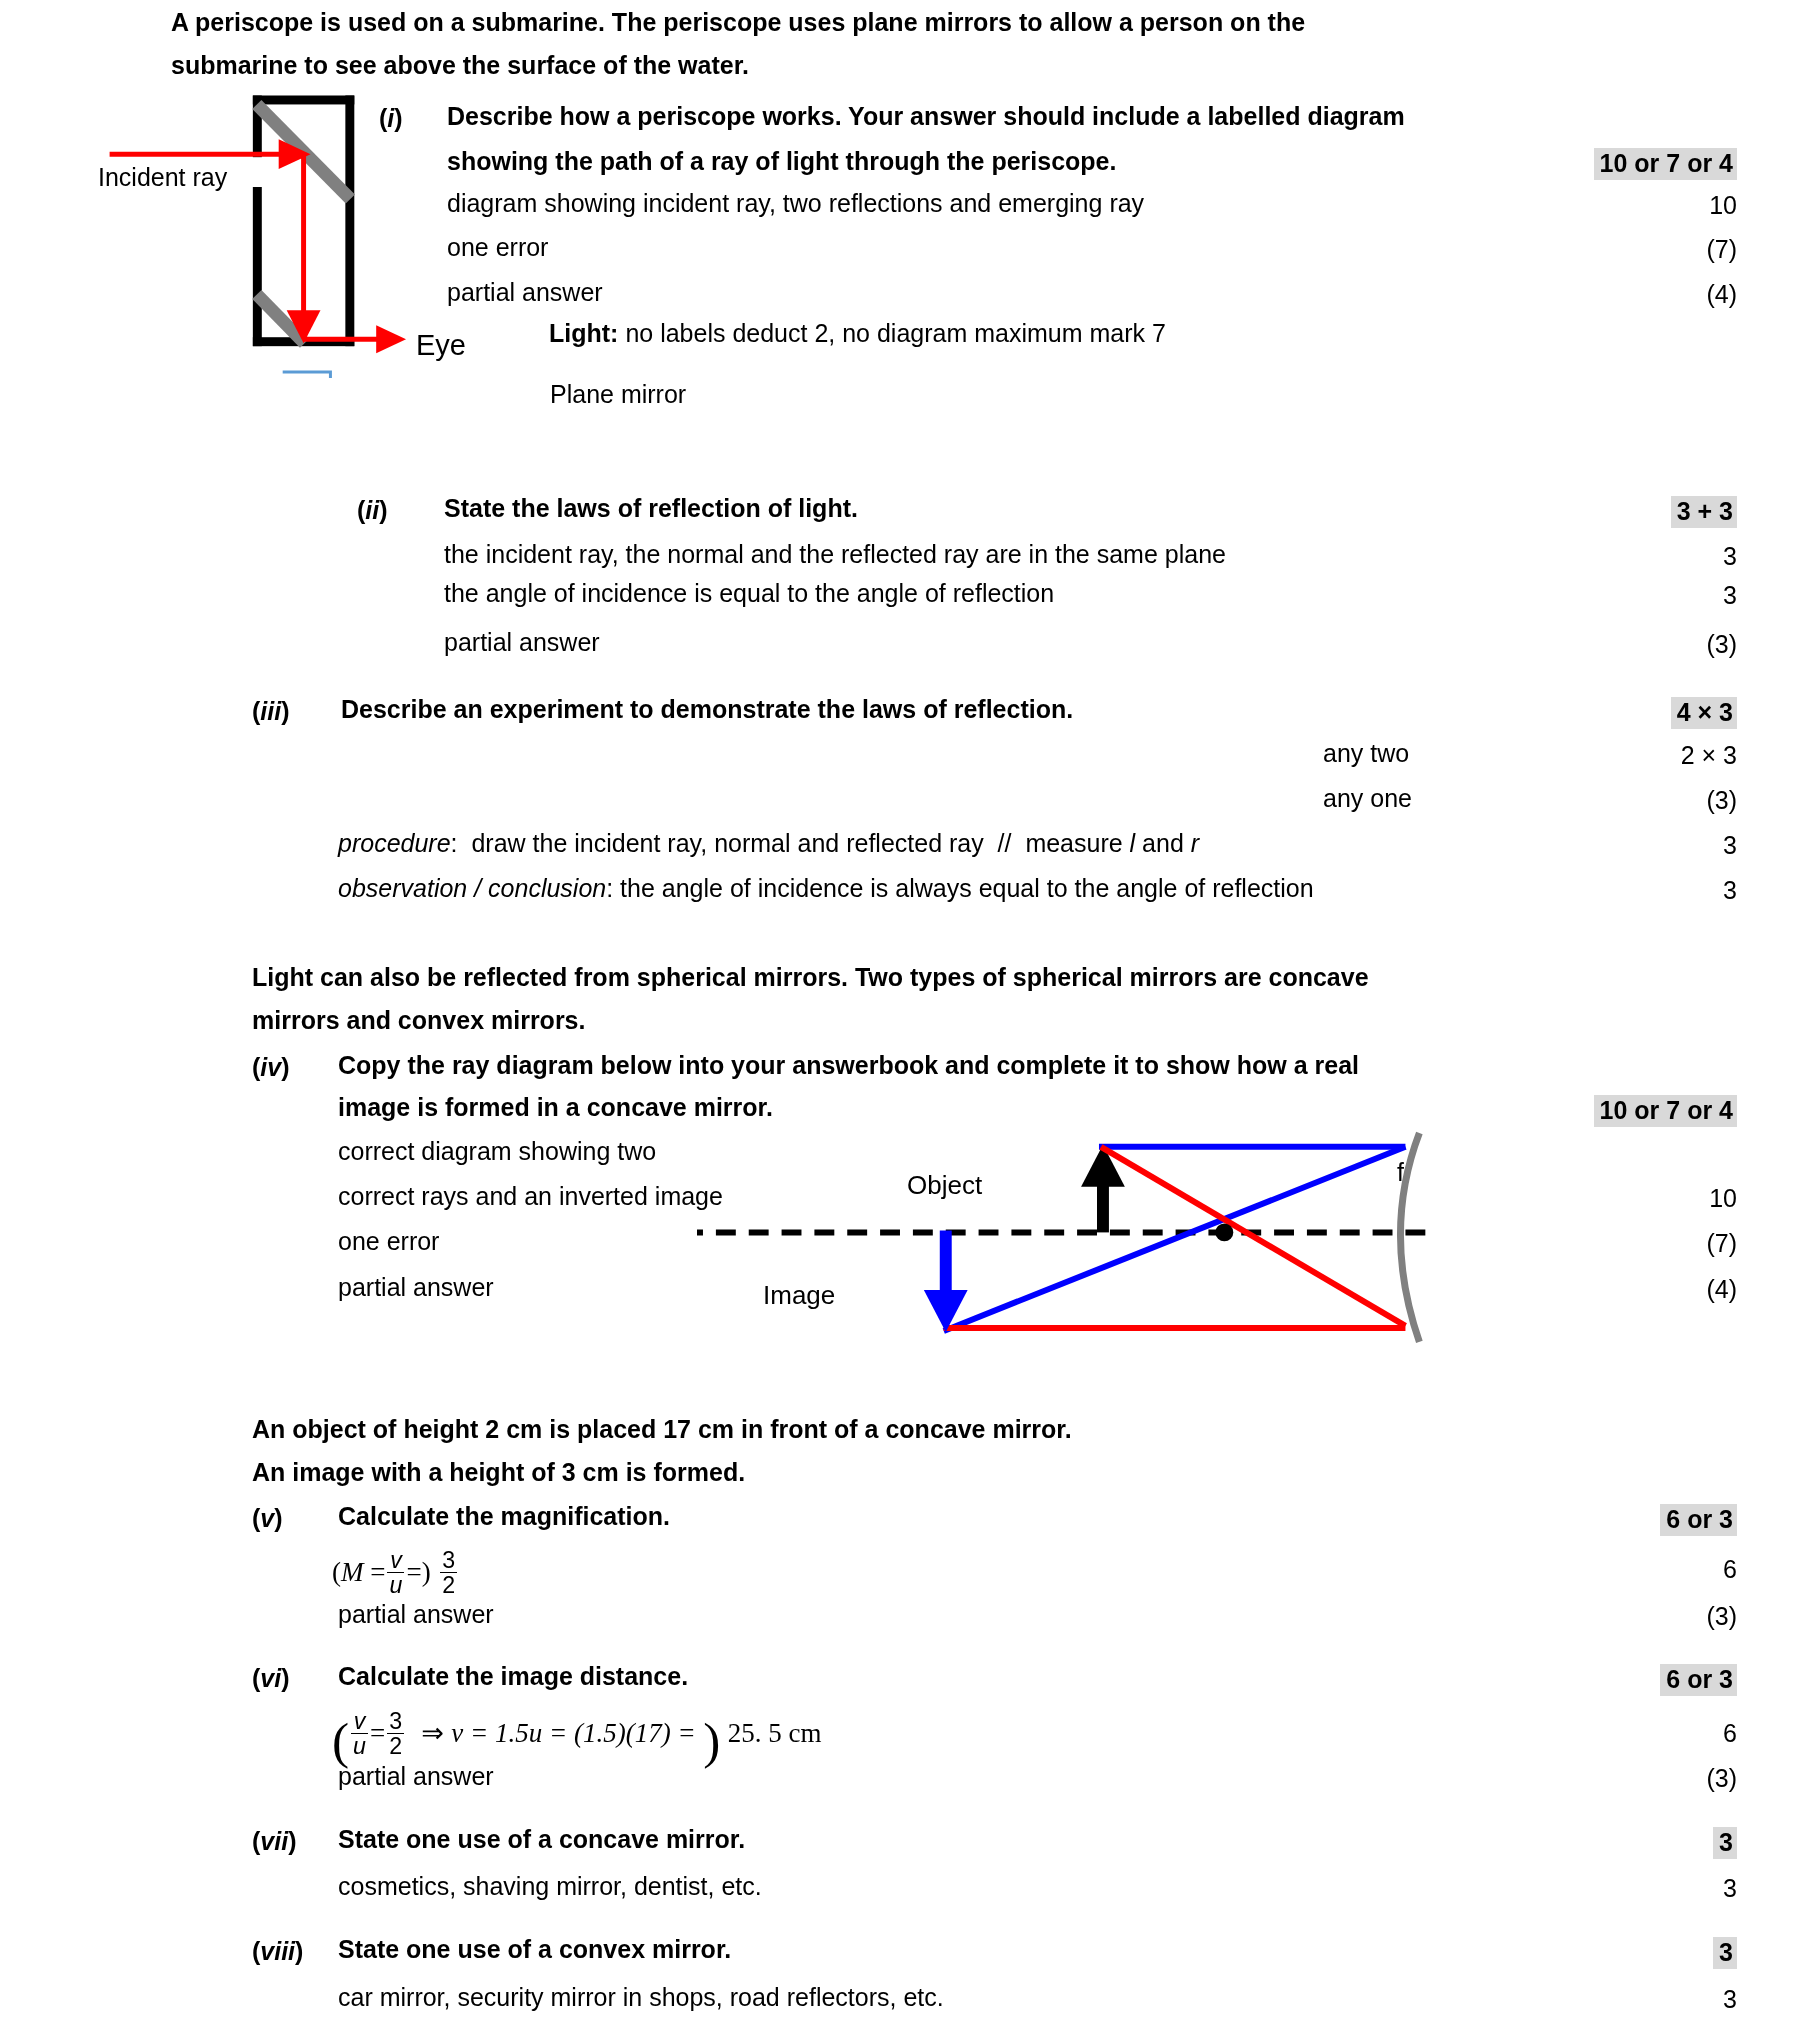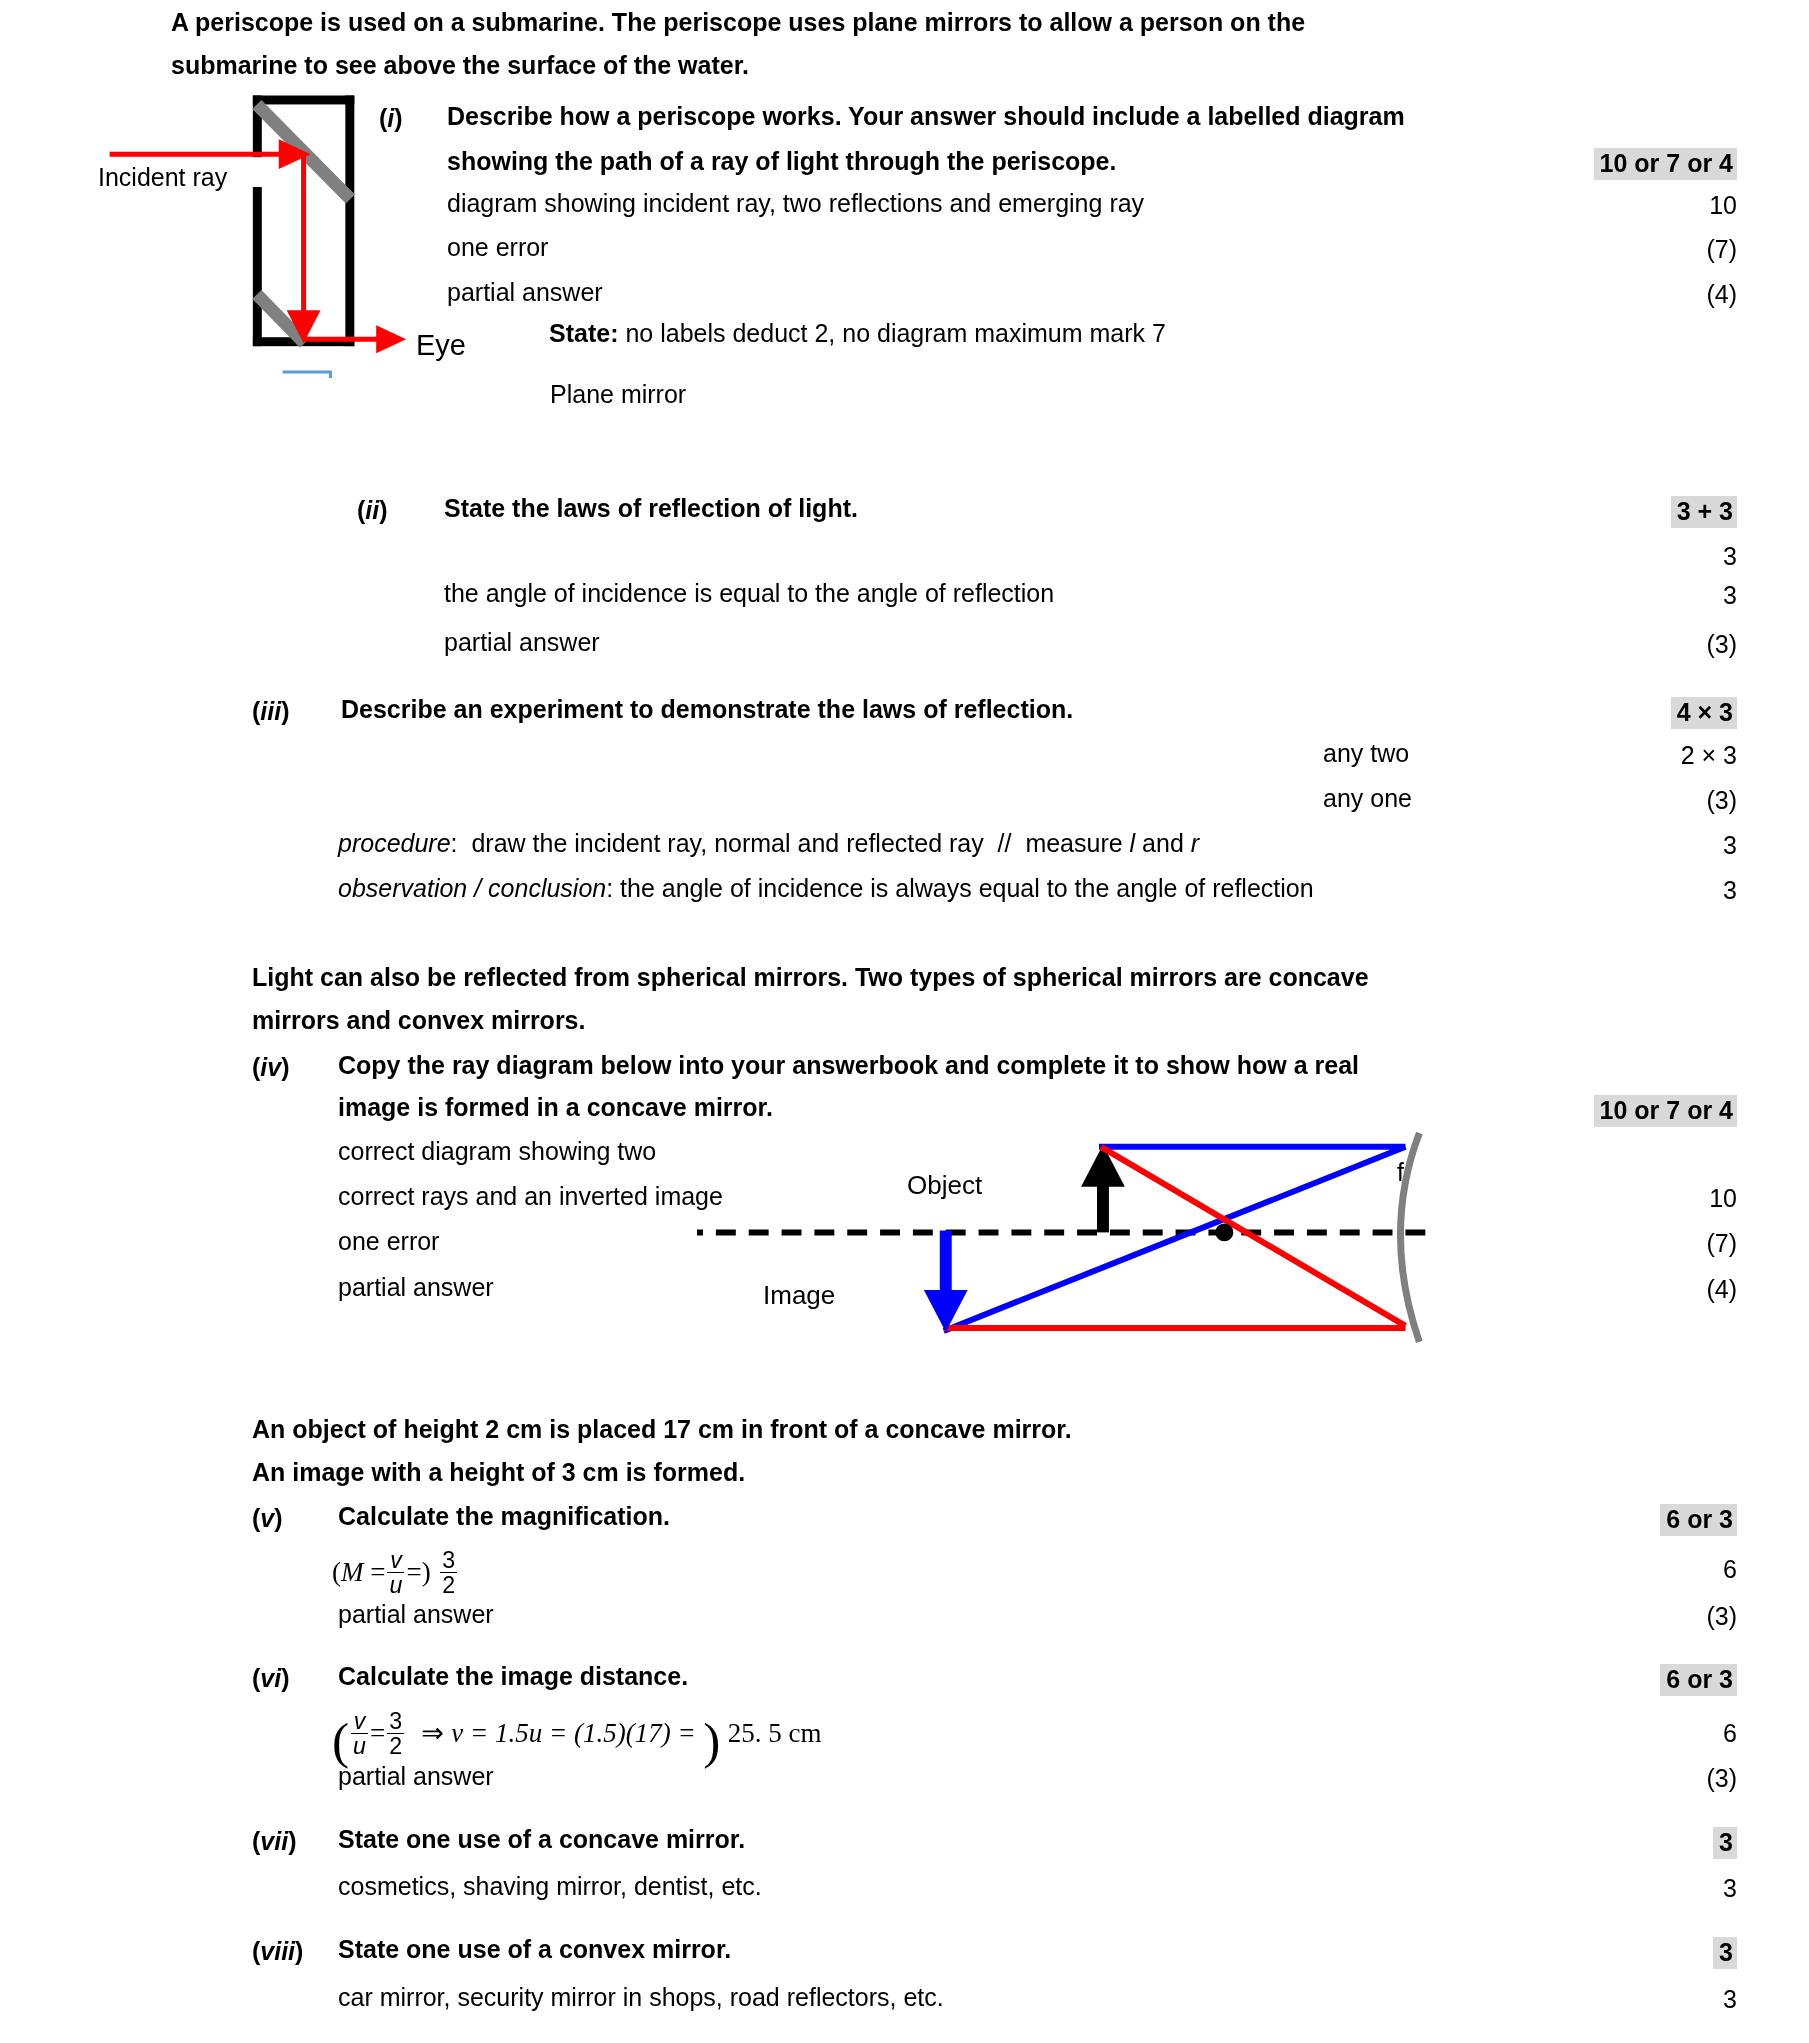--- a/index.html
+++ b/index.html
@@ -117,27 +117,28 @@
   <div class="txt" style="left:447px; top:191px;">diagram showing incident ray, two reflections and emerging ray</div>
   <div class="mark mark-r" style="top:191px;">10</div>
 
   <div class="txt" style="left:447px; top:235px;">one error</div>
   <div class="mark mark-r" style="top:235px;">(7)</div>
 
   <div class="txt" style="left:447px; top:280px;">partial answer</div>
   <div class="mark mark-r" style="top:280px;">(4)</div>
 
   <div class="txt" style="left:549px; top:321px;">
-    <span class="bold">State:</span><span> </span><span>no labels deduct 2, no diagram maximum mark 7</span>
+    <span class="bold">Light:</span><span> </span><span>no labels deduct 2, no diagram maximum mark 7</span>
   </div>
 
   <div class="roman" style="left:357px; top:496px;">(<i>ii</i>)</div>
   <div class="txt bold" style="left:444px; top:496px;">State the laws of reflection of light.</div>
   <div class="mark-box" style="top:496px;">3 + 3</div>
 
+  <div class="txt" style="left:444px; top:542px;">the incident ray, the normal and the reflected ray are in the same plane</div>
   <div class="mark mark-r" style="top:542px;">3</div>
 
   <div class="txt" style="left:444px; top:581px;">the angle of incidence is equal to the angle of reflection</div>
   <div class="mark mark-r" style="top:581px;">3</div>
 
   <div class="txt" style="left:444px; top:630px;">partial answer</div>
   <div class="mark mark-r" style="top:630px;">(3)</div>
 
   <div class="roman" style="left:252px; top:697px;">(<i>iii</i>)</div>
   <div class="txt bold" style="left:341px; top:697px;text-align:right;">Describe an experiment to demonstrate the laws of reflection.</div>

